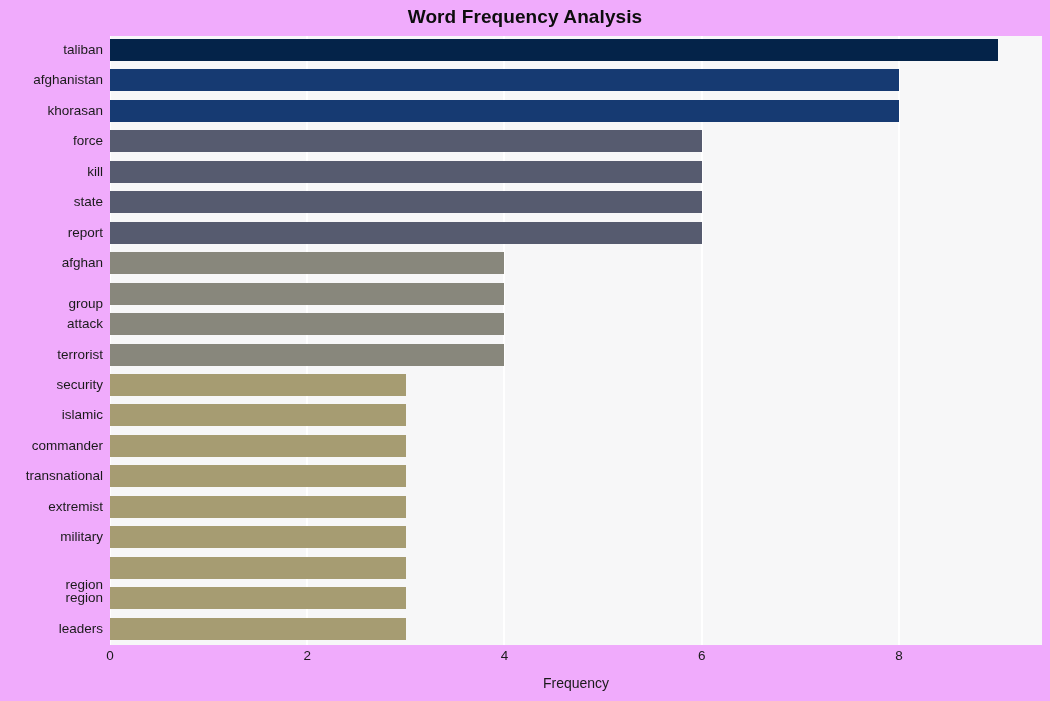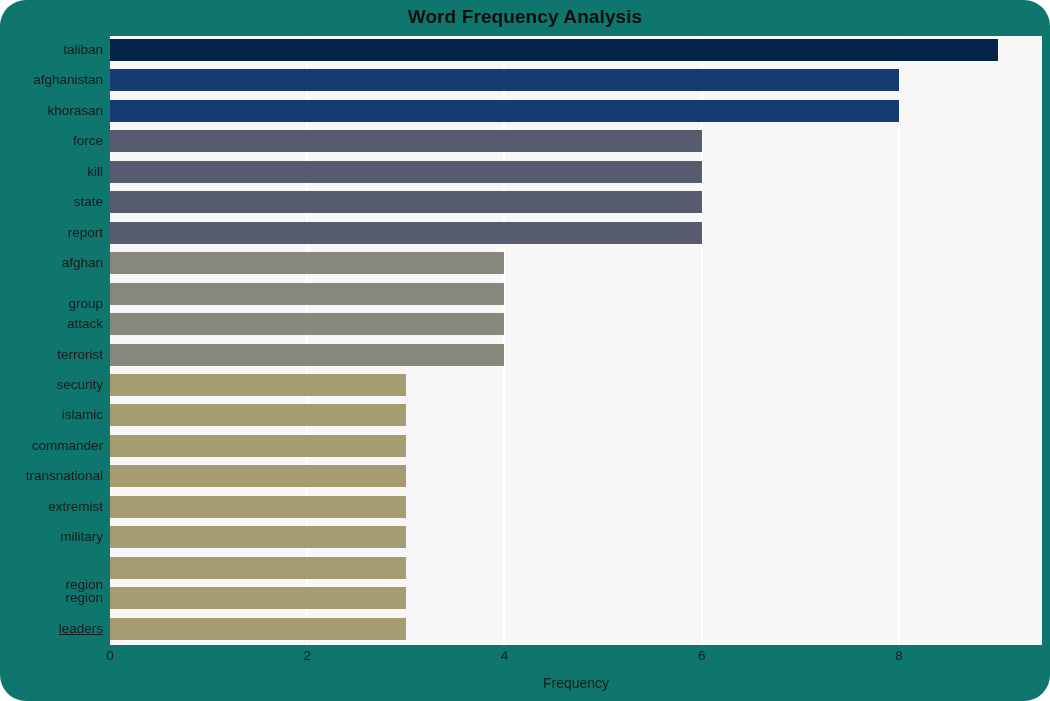--- a/index.html
+++ b/index.html
@@ -10,22 +10,21 @@
   body {
     width: 1050px;
     height: 701px;
     font-family: "Liberation Sans", sans-serif;
     overflow: hidden;
   }
   #chart-root {
     position: relative;
     width: 1050px;
     height: 701px;
-    background: #0f766e;
-    border-radius: 26px;
+    background: #f0abfc;
   }
   
   #chart-title {
     position: absolute;
     left: 0;
     top: 6px;
     width: 1050px;
     text-align: center;
     font-size: 19px;
     font-weight: bold;
@@ -204,21 +203,21 @@
       <div class="ylabel" style="top: 274px;">attack</div>
       <div class="ylabel" style="top: 304.5px;">terrorist</div>
       <div class="ylabel" style="top: 334.95px;">security</div>
       <div class="ylabel" style="top: 365.4px;">islamic</div>
       <div class="ylabel" style="top: 395.85px; margin-left: 32px;">commander</div>
       <div class="ylabel" style="top: 426.3px;">transnational</div>
       <div class="ylabel" style="top: 456.75px;">extremist</div>
       <div class="ylabel" style="top: 487.2px;">military</div>
       <div class="ylabel" style="top: 517.65px; margin-top: 17px;">region</div>
       <div class="ylabel" style="top: 548.1px;">region</div>
-      <div class="ylabel" style="top: 578.55px; text-decoration: underline;">leaders</div>
+      <div class="ylabel" style="top: 578.55px;">leaders</div>
     </div>
 
   <div id="xticks-layer">
       <div class="xtick" style="left: 0px;">0</div>
       <div class="xtick" style="left: 197.249px;">2</div>
       <div class="xtick" style="left: 394.497px;">4</div>
       <div class="xtick" style="left: 591.746px;">6</div>
       <div class="xtick" style="left: 788.995px;">8</div>
     </div>
 

